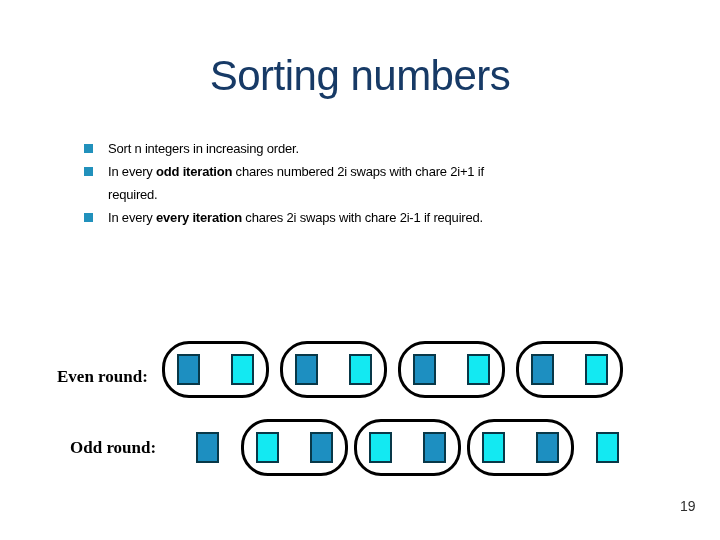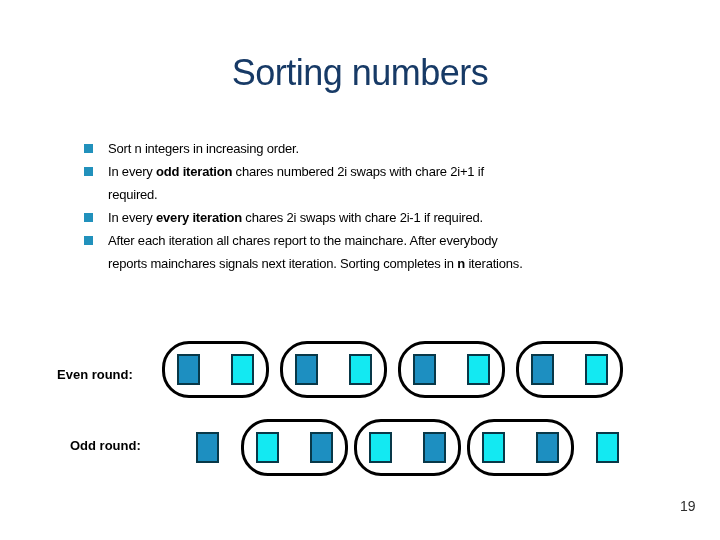--- a/index.html
+++ b/index.html
@@ -11,21 +11,21 @@
     font-family:"Liberation Sans",sans-serif;
   }
   .slide{position:absolute;inset:0;}
 
   
   .title{
     position:absolute;
     left:0;top:52px;width:720px;
     margin:0;
     text-align:center;
-    font-size:36px;
+    font-size:42px;
     font-weight:400;
     letter-spacing:-0.5px;
     color:#173a66;
   }
 
   
   .bullets{
     position:absolute;
     left:84px;top:137px;
     width:616px;
@@ -48,23 +48,23 @@
   }
   .bullets .btext{white-space:pre-wrap;}
   .bullets .bold{font-weight:700;}
 
   
   .diagram-row{position:absolute;left:0;width:720px;height:58px;}
   .even-row{top:340px;}
   .odd-row{top:418px;}
   .round-label{
     position:absolute;
-    font-family:Liberation Sans, sans-serif;
+    font-family:Liberation Serif, serif;
     font-weight:700;
-    font-size:13px;
+    font-size:17px;
     color:#000;
     white-space:nowrap;
   }
   .even-row .round-label{left:57px;top:27px;}
   .odd-row .round-label{left:70px;top:20px;}
   .items{
     position:absolute;top:0;height:58px;
     display:flex;align-items:center;
   }
   .even-row .items{left:162px;gap:11px;}
@@ -99,22 +99,20 @@
 <body>
 
 <div class="slide">
   <h1 class="title">Sorting numbers</h1>
 
   <ul class="bullets" id="bullets">
       <li><span class="marker" style="background: rgb(33, 145, 188);"></span><span class="btext"><span>Sort n integers in increasing order.</span></span></li>
       <li><span class="marker" style="background: rgb(33, 145, 188);"></span><span class="btext"><span>In every </span><span class="bold">odd iteration</span><span> chares numbered 2i swaps with chare 2i+1 if
 required.</span></span></li>
       <li><span class="marker" style="background: rgb(33, 145, 188);"></span><span class="btext"><span>In every </span><span class="bold">every iteration</span><span> chares 2i swaps with chare 2i-1 if required.</span></span></li>
-      <li><span class="marker" style="background: rgb(33, 145, 188);"></span><span class="btext"><span>After each iteration all chares report to the mainchare. After everybody
-reports mainchares signals next iteration. Sorting completes in </span><span class="bold">n</span><span> iterations.</span></span></li>
     </ul>
 
   <div class="diagram-row even-row">
     <span class="round-label">Even round:</span>
     <div class="items" id="even-items">
         <div class="capsule">
           <div class="square" style="background: rgb(29, 143, 193);"></div>
           <div class="square" style="background: rgb(19, 233, 242);"></div>
         </div>
         <div class="capsule">

